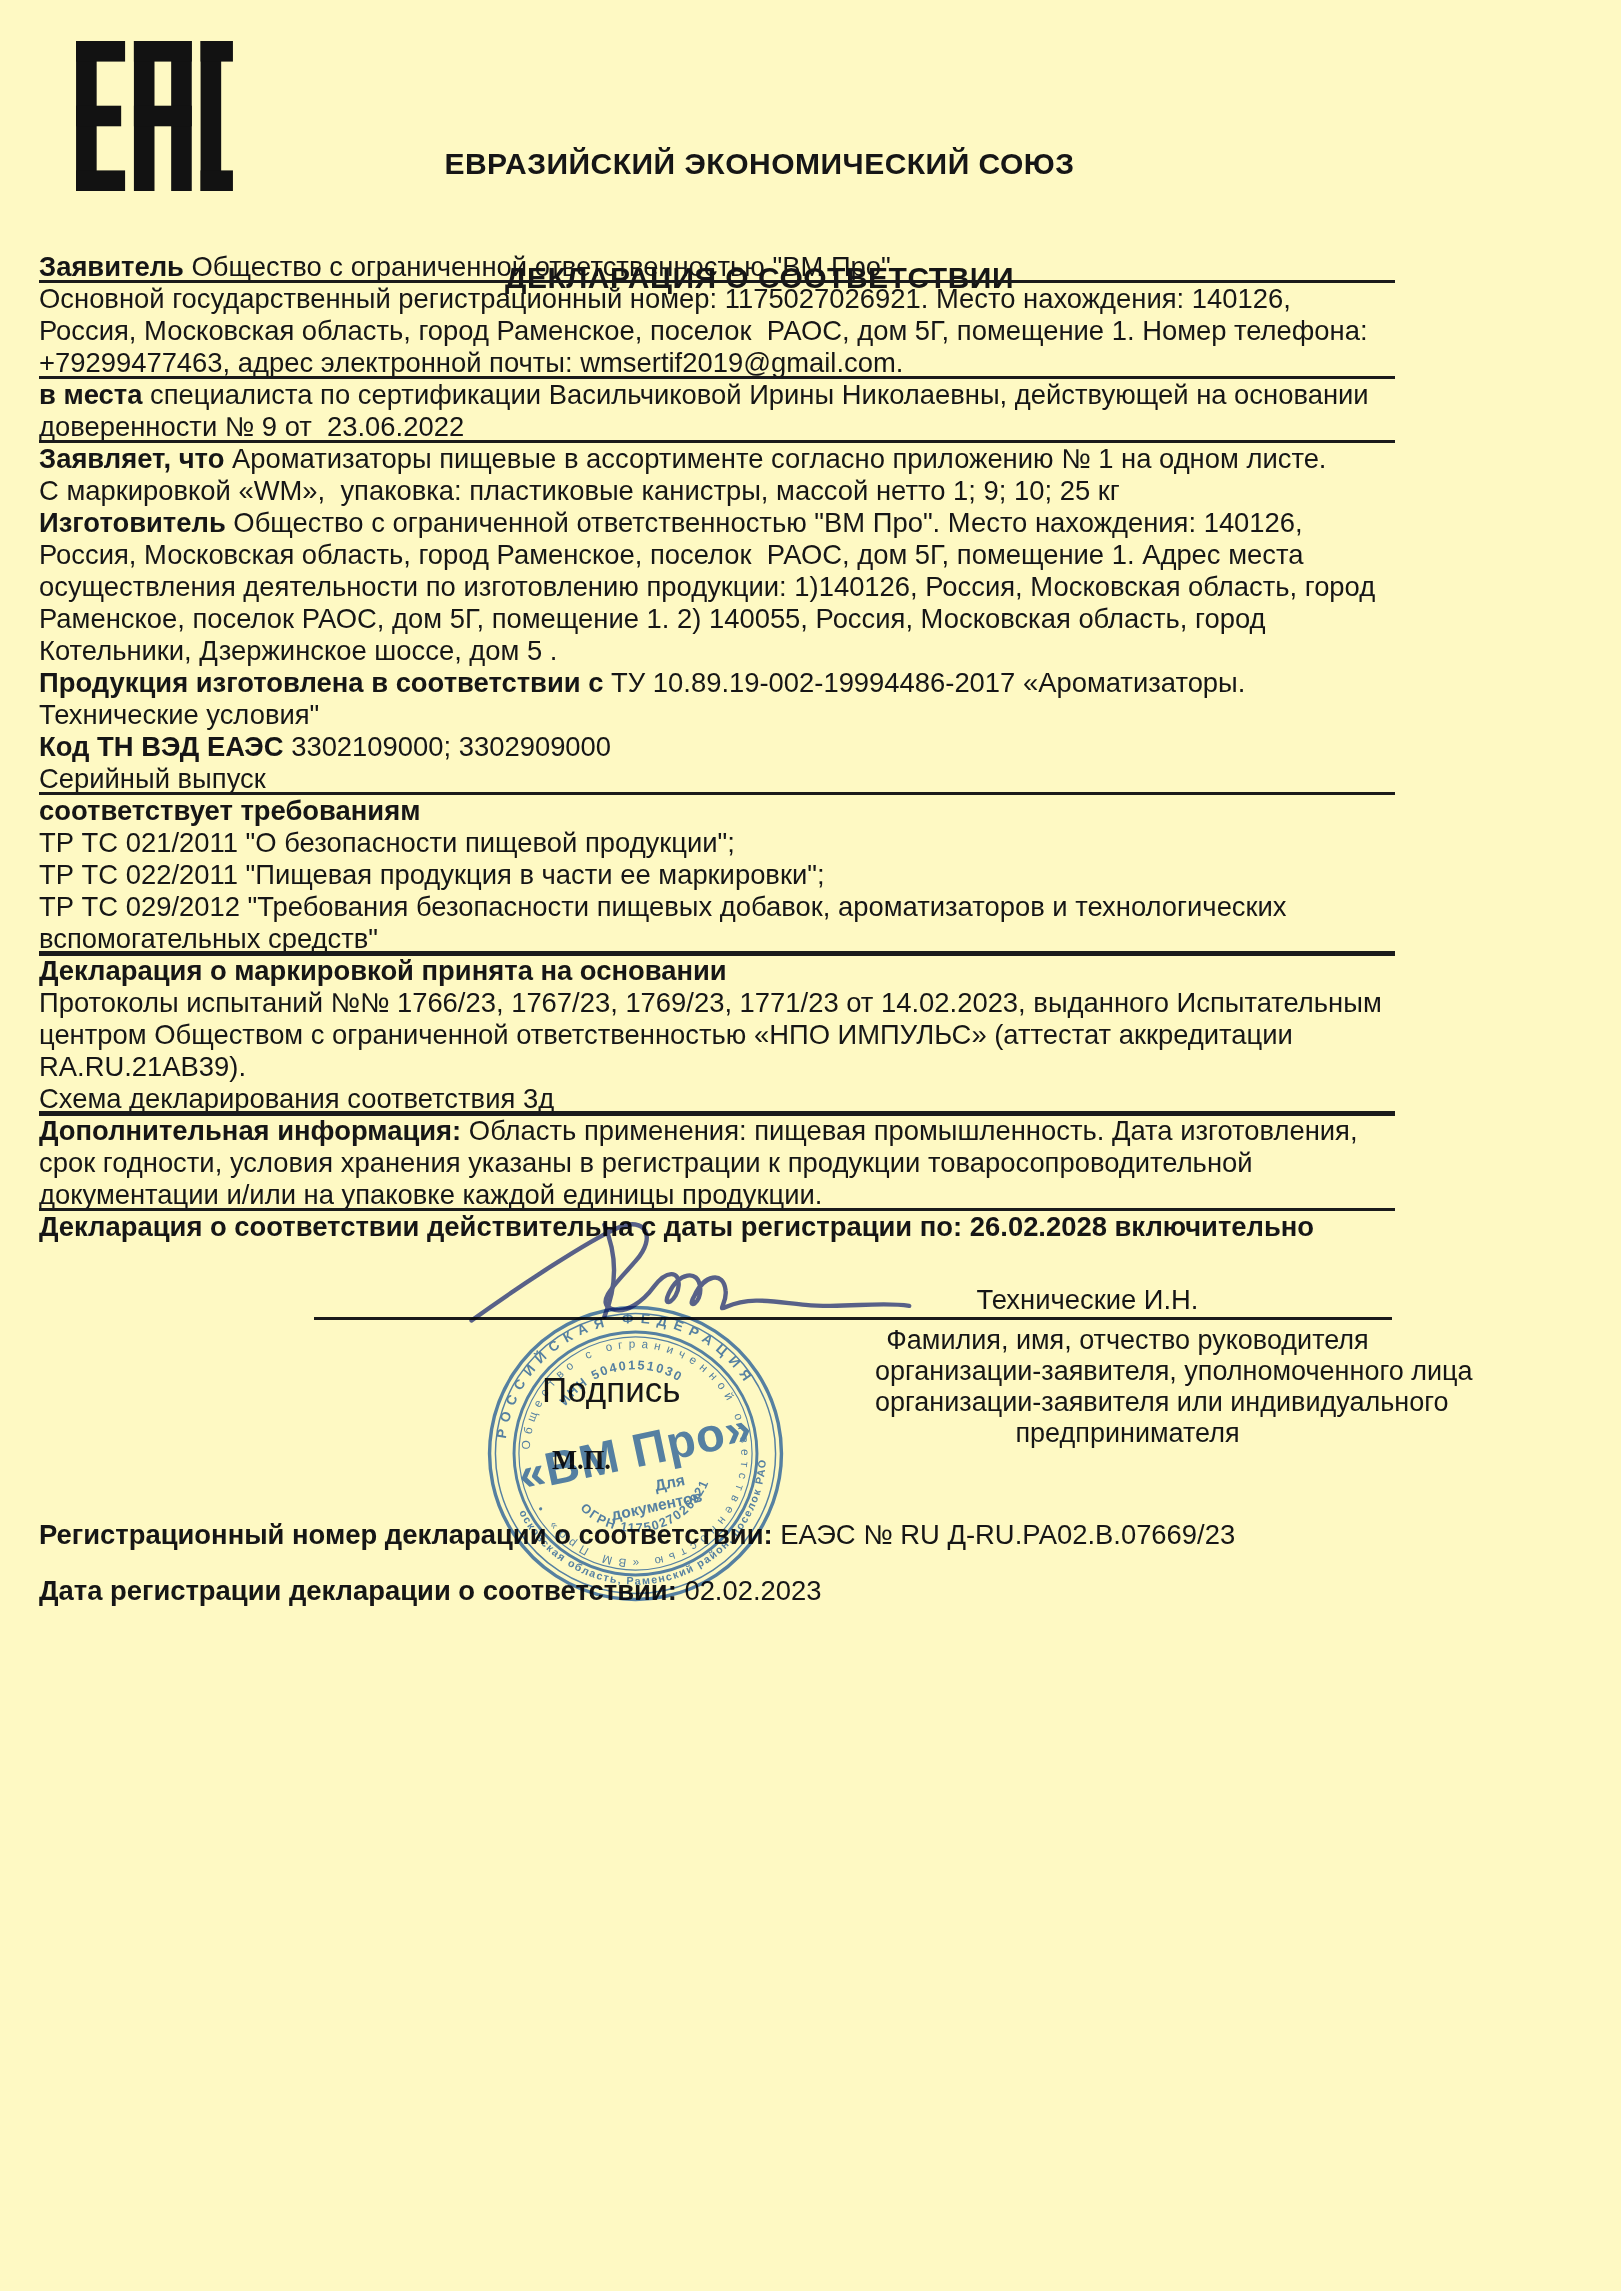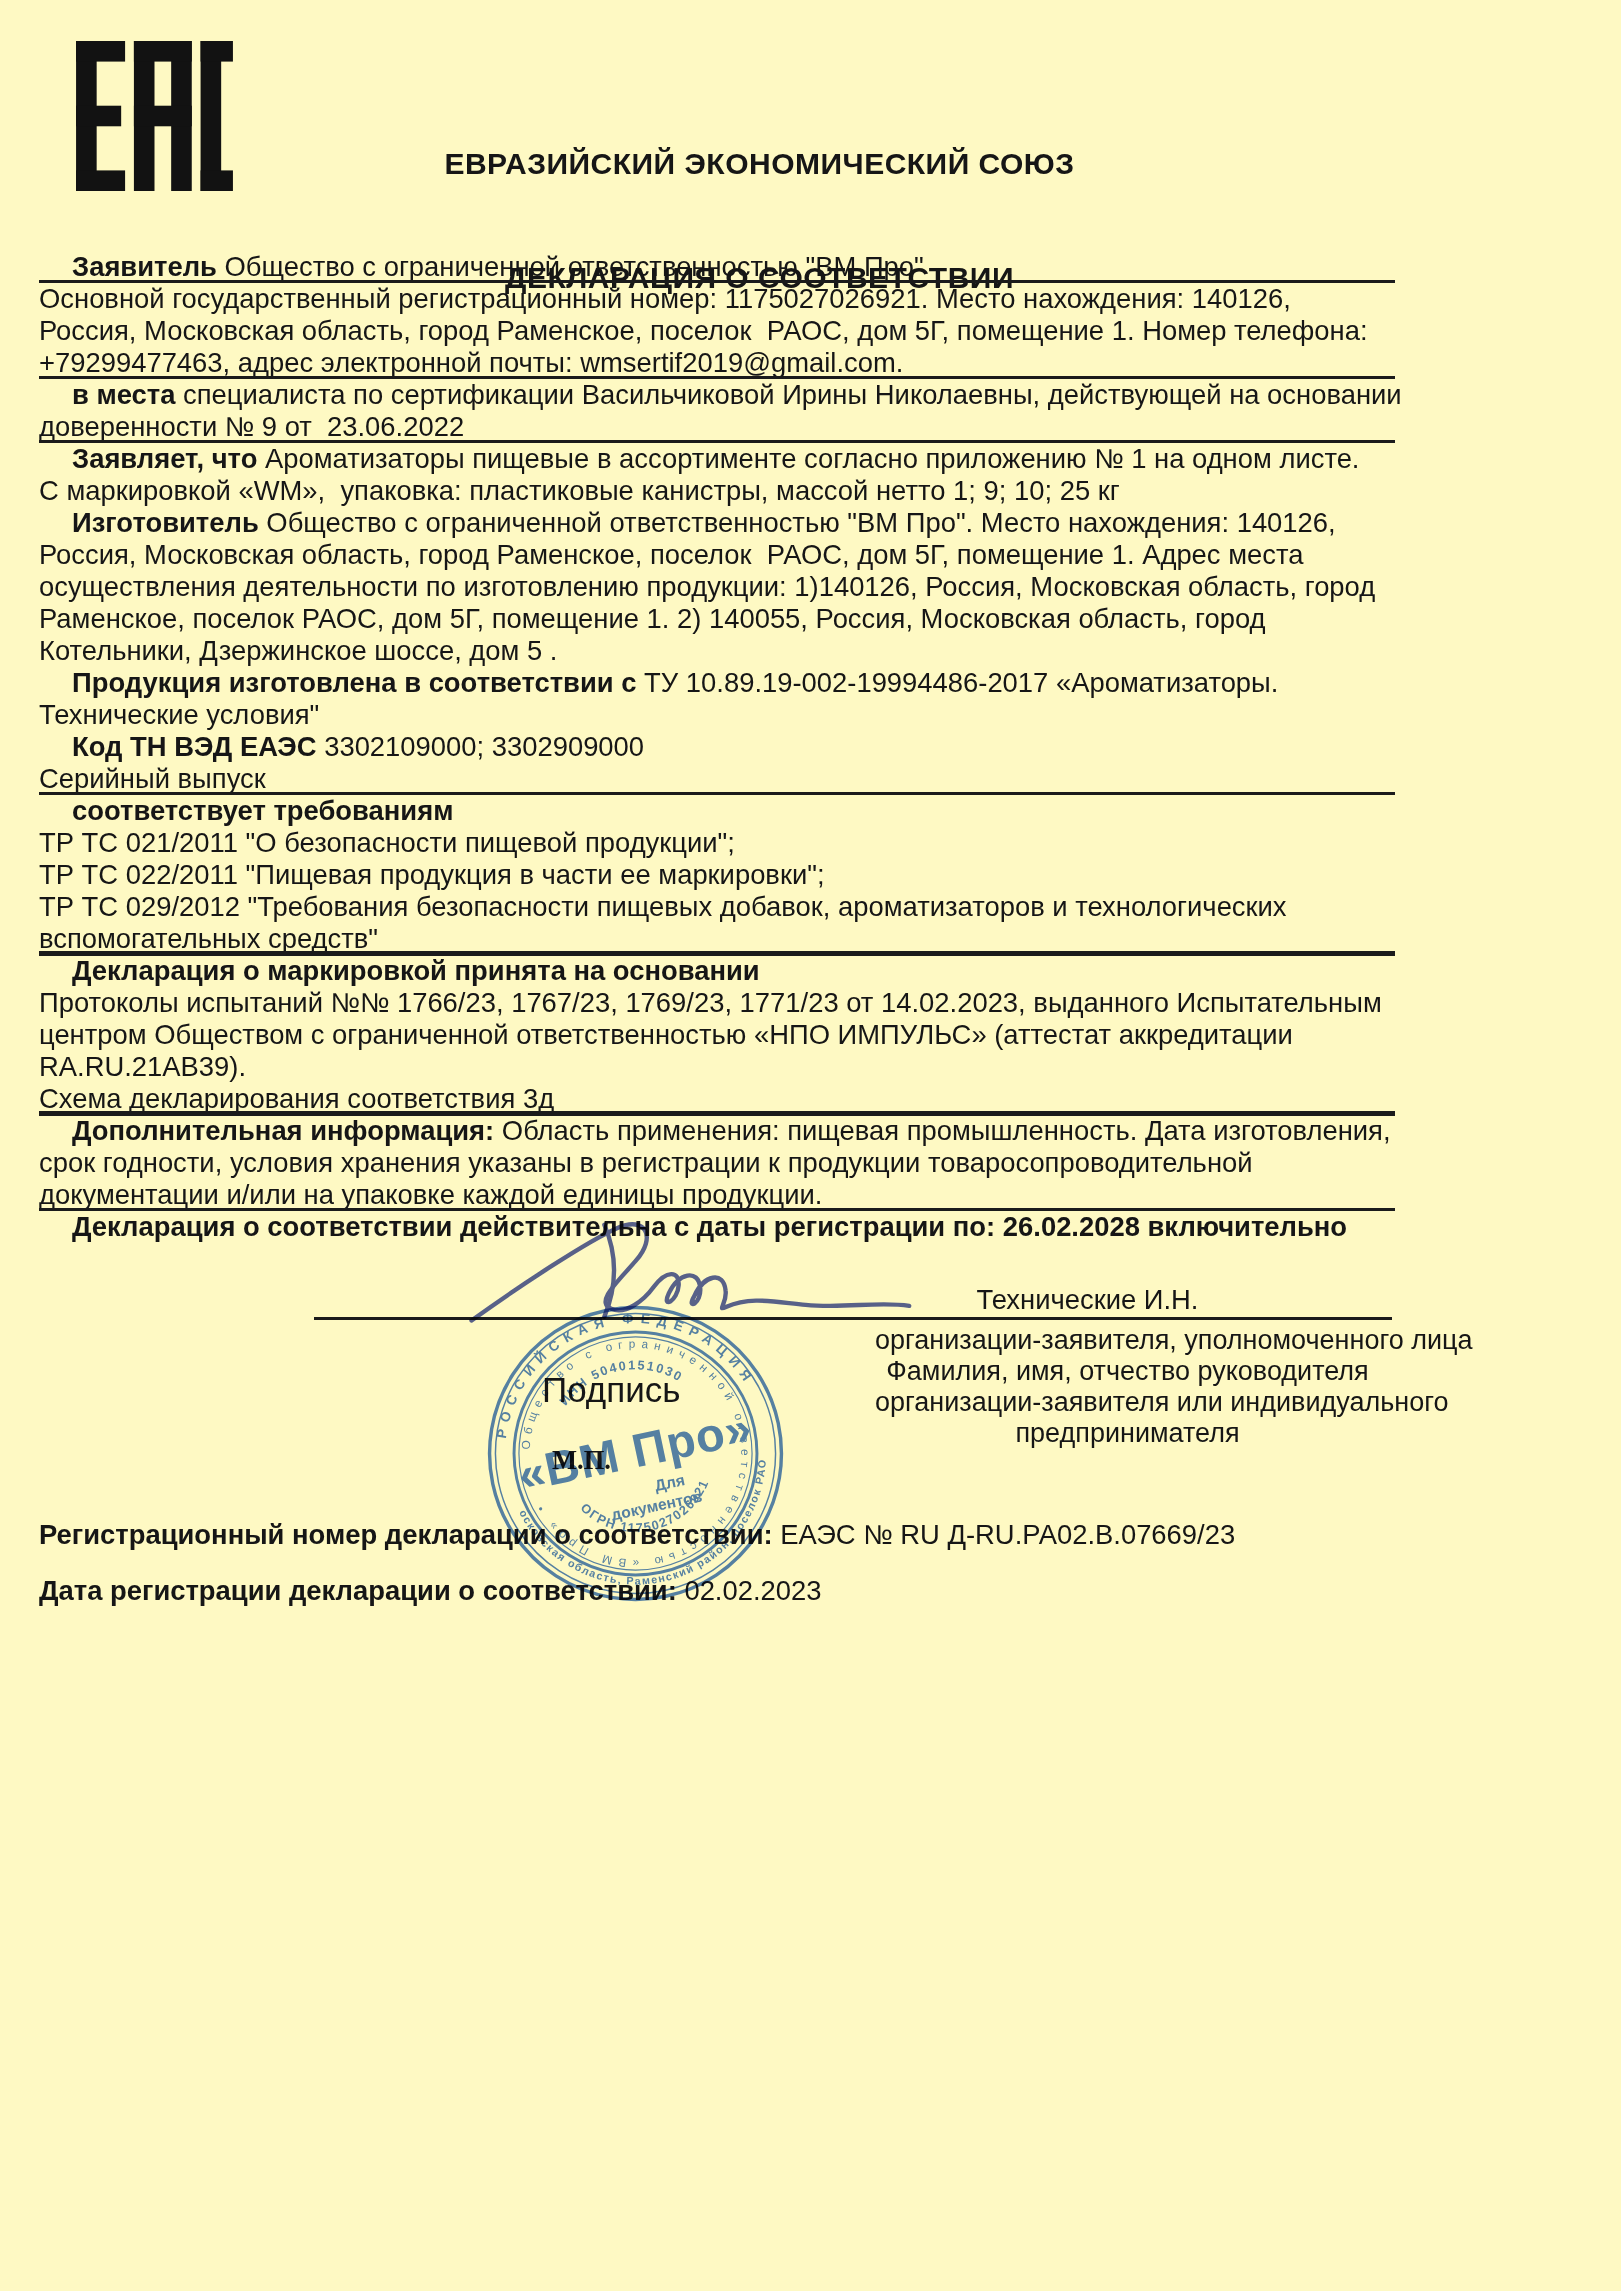--- a/index.html
+++ b/index.html
@@ -18,21 +18,21 @@
     position:absolute;left:245px;top:69px;width:1029px;
     text-align:center;font-weight:700;font-size:30px;line-height:38px;
     letter-spacing:0.5px;white-space:pre;
   }
   
   .body-text{
     position:absolute;left:39px;top:251px;width:1364px;
     font-size:27.4px;line-height:32px;
   }
   .tline{position:relative;white-space:pre;height:32px;}
-  .tline .b{font-weight:700;margin-left:33px;}
+  .tline .b{font-weight:700;}
   .tline.rule::after, .tline.rule-thick::after{
     content:"";position:absolute;left:0;right:7.8px;bottom:0;height:2.9px;background:#1b1b1b;
   }
   .tline.rule-thick::after{height:4.9px;bottom:-1px;}
   
   .sig-line{position:absolute;left:314px;top:1317px;width:1078px;height:2.9px;background:#1b1b1b;}
   .sig-name{position:absolute;left:877px;top:1284px;width:421px;text-align:center;font-size:27.4px;white-space:pre;}
   .sig-caption{position:absolute;left:875px;top:1325px;width:505px;text-align:center;font-size:27px;line-height:31px;}
   .sig-caption div{white-space:pre;}
   .podpis-label{position:absolute;left:542px;top:1370px;font-size:35px;z-index:2;}
@@ -116,22 +116,22 @@
       <div class="tline"><span class="b">Дополнительная информация: </span><span>Область применения: пищевая промышленность. Дата изготовления,</span></div>
       <div class="tline"><span>срок годности, условия хранения указаны в регистрации к продукции товаросопроводительной</span></div>
       <div class="tline rule"><span>документации и/или на упаковке каждой единицы продукции.</span></div>
       <div class="tline"><span class="b">Декларация о соответствии действительна с даты регистрации по: 26.02.2028 включительно</span></div>
     </div>
 
   <div class="sig-line"></div>
 
   <div class="sig-name">Технические И.Н.</div>
   <div class="sig-caption" id="sig-caption">
+      <div>Фамилия, имя, отчество руководителя</div>
       <div>организации-заявителя, уполномоченного лица</div>
-      <div>Фамилия, имя, отчество руководителя</div>
       <div>организации-заявителя или индивидуального</div>
       <div>предпринимателя</div>
     </div>
 
   <div class="podpis-label">Подпись</div>
   <div class="mp-label">М.П.</div>
 
   <svg class="ink-signature" viewBox="0 0 600 130">
     <g fill="none" stroke="#4652aa" stroke-width="4.5" stroke-linecap="round">
       <path d="M 60 108 C 110 72 180 26 210 13 C 238 1 250 22 228 47 C 210 68 186 89 203 96 C 218 102 236 88 247 73 C 259 57 273 56 272 72 C 271 88 254 97 262 80 C 272 59 292 55 294 74 C 296 91 279 98 288 83 C 298 61 318 57 320 77 C 322 91 310 99 321 94 C 345 83 370 89 402 92 C 442 96 476 88 508 93"></path>

